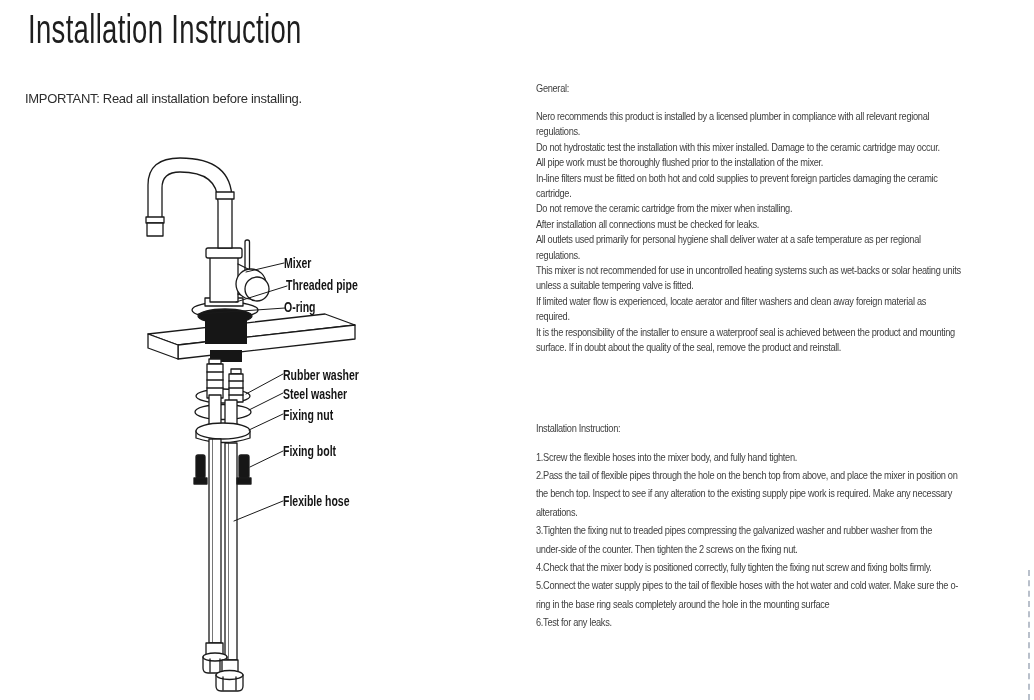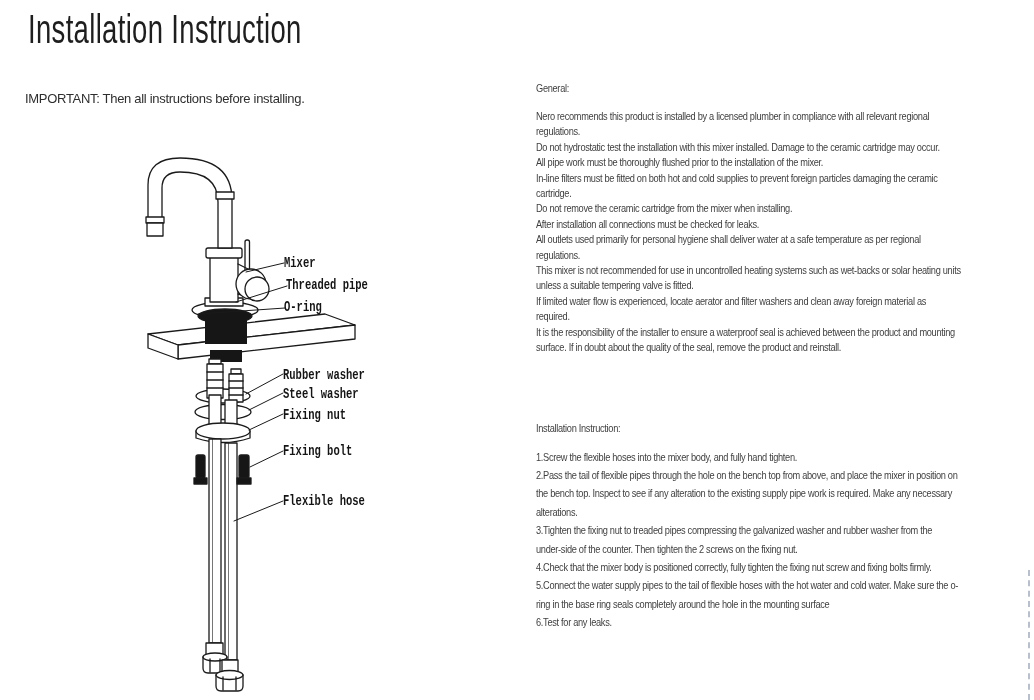--- a/index.html
+++ b/index.html
@@ -13,21 +13,21 @@
     position:absolute;left:28px;top:6px;margin:0;
     font-size:41px;font-weight:400;color:#1e1e1e;
     letter-spacing:0.5px;white-space:nowrap;
     transform:scaleX(0.67);transform-origin:left top;
   }
   .important-note{
     position:absolute;left:25px;top:91px;
     font-size:13px;letter-spacing:-0.3px;color:#2e2e2e;white-space:nowrap;
   }
   
-  .diagram{position:absolute;left:0;top:0;width:520px;height:560px;font-family:Liberation Mono, monospace;}
+  .diagram{position:absolute;left:0;top:0;width:520px;height:560px;}
   .diagram svg{position:absolute;left:40px;top:140px;}
   .part-label{
     position:absolute;
     font-size:14px;font-weight:bold;color:#141414;white-space:nowrap;
     transform:scaleX(0.75);transform-origin:left top;letter-spacing:0;
   }
   
   .right-col{
     position:absolute;left:536px;top:82px;width:600px;
     transform:scaleX(0.88);transform-origin:left top;
@@ -40,21 +40,21 @@
   .page-edge-dashes{
     position:absolute;left:1028px;top:570px;height:130px;width:0;
     border-left:2px dashed #b9c0cb;
   }
 </style>
 </head>
 <body>
 
 <h1 class="page-title">Installation Instruction</h1>
 
-<div class="important-note">IMPORTANT: Then all instructions before installing.</div>
+<div class="important-note">IMPORTANT: Read all installation before installing.</div>
 
 <div class="diagram">
   <svg width="340" height="560" viewBox="0 0 340 560">
     <g fill="#ffffff" stroke="#1a1a1a" stroke-width="1.3" stroke-linejoin="round" stroke-linecap="round">
 
       <g>
         <polygon points="108,194 285,174 315,185 138,205"></polygon>
         <polygon points="138,205 315,185 315,199 138,219"></polygon>
         <polygon points="108,194 138,205 138,219 108,208"></polygon>
       </g>

